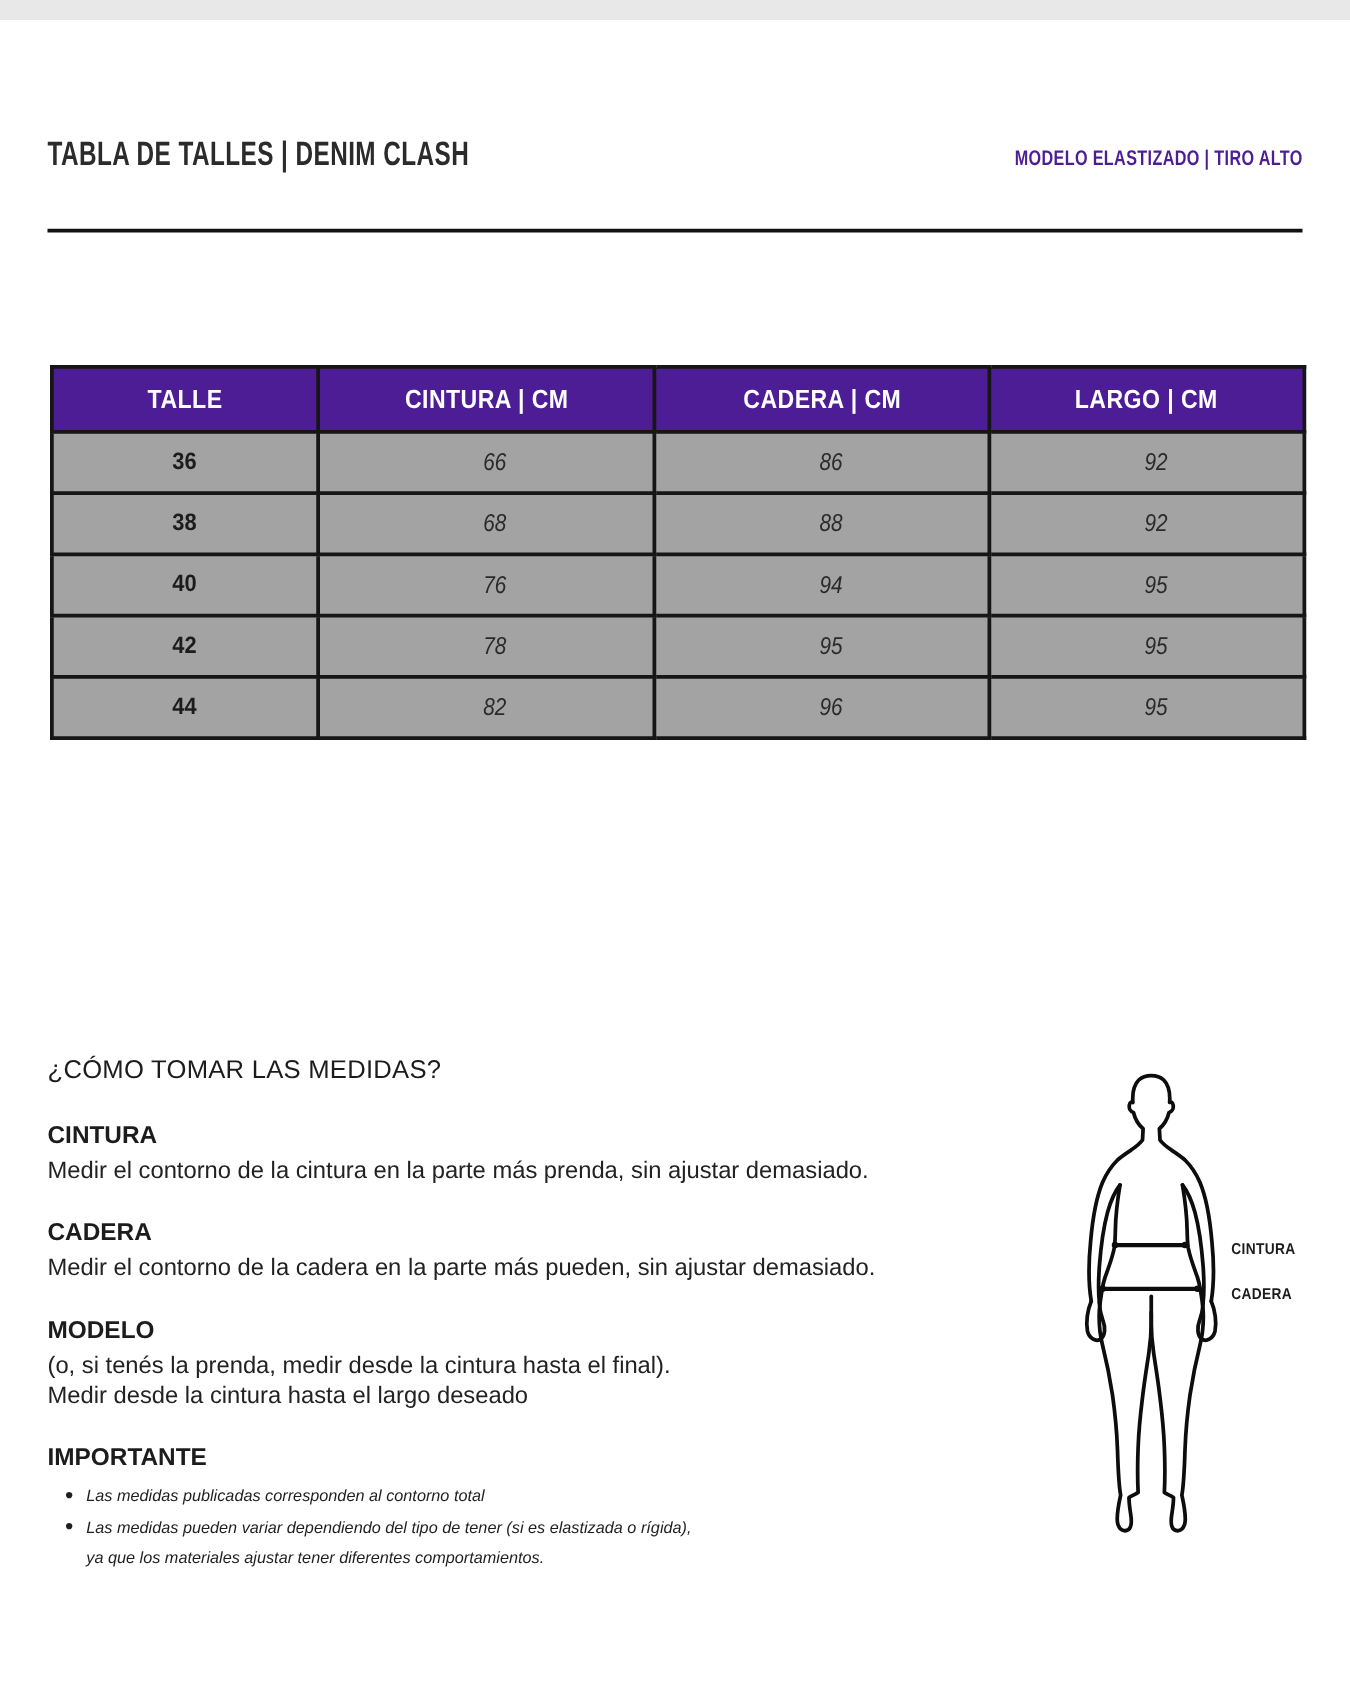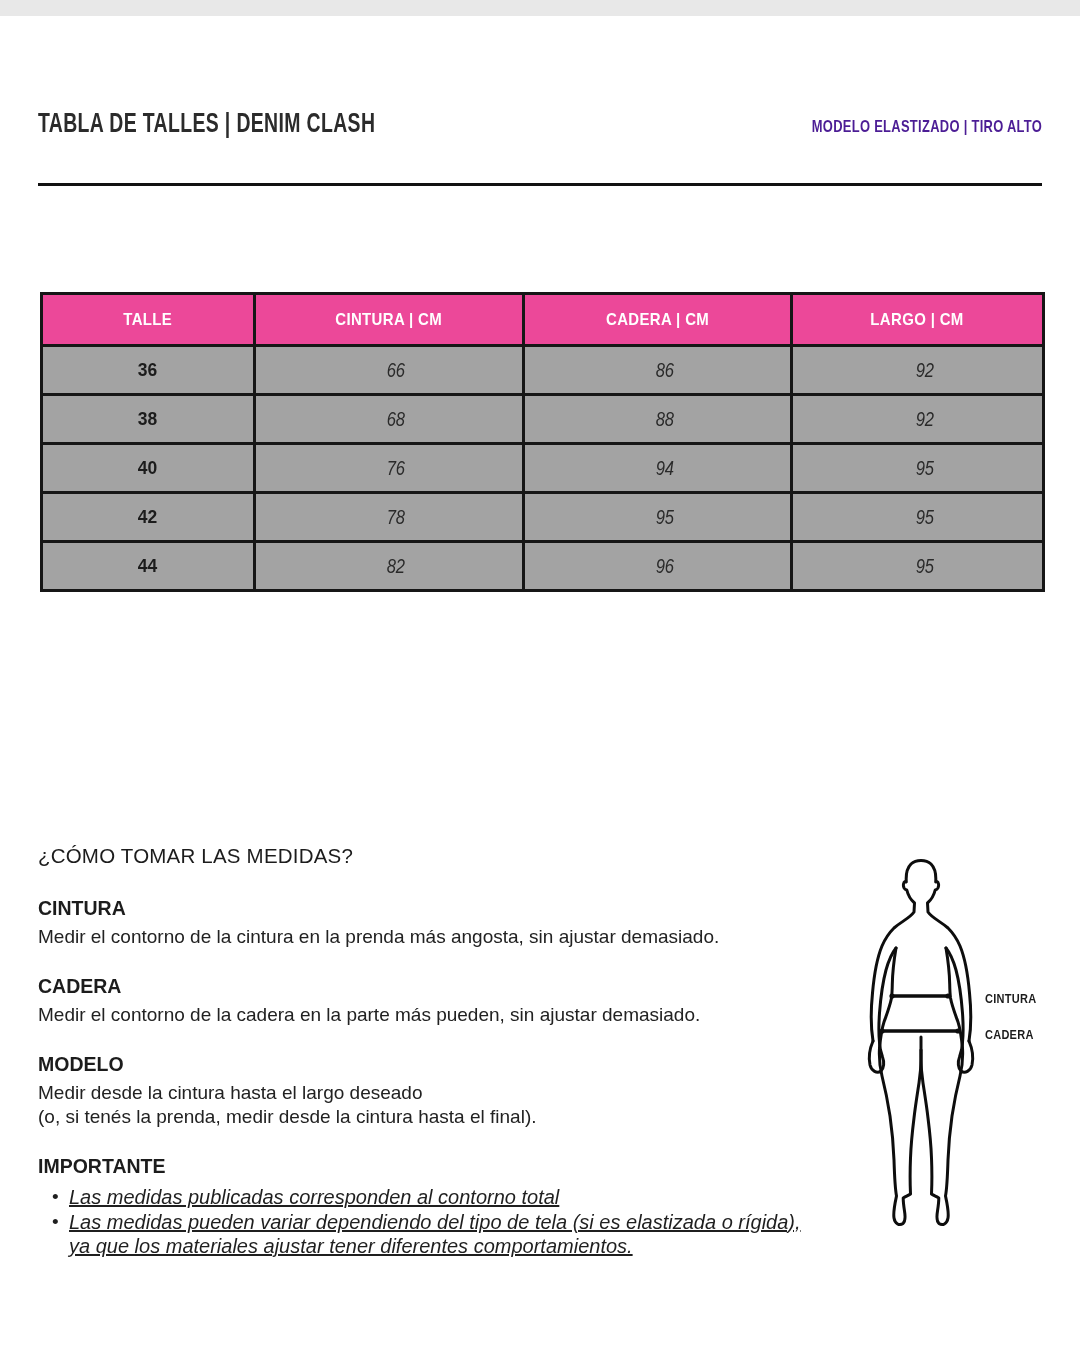--- a/index.html
+++ b/index.html
@@ -34,22 +34,22 @@
     position:absolute;left:40px;top:276px;width:1002px;height:300px;
     border-collapse:collapse;table-layout:fixed;
   }
   .size-table th,.size-table td{
     border:3px solid #161616;
     text-align:center;vertical-align:middle;padding:0;
   }
   .size-table thead tr{height:52px;}
   .size-table tbody tr{height:49px;}
   .size-table th{
-    background:#ec4899;color:#ffffff;
-    font-size:17px;font-weight:bold;
+    background:#4c1d95;color:#ffffff;
+    font-size:21px;font-weight:bold;
   }
   .size-table th .cond{display:inline-block;transform:scaleX(.88);letter-spacing:.4px;}
   .size-table td{background:#a3a3a3;}
   td.size-col{font-weight:bold;font-size:19px;color:#1c1c1c;}
   td.size-col .cond{display:inline-block;transform:scaleX(.92);}
   td.val-col{font-style:italic;font-size:19.5px;color:#2a2a2a;padding-left:14px;}
   td.val-col .cond{display:inline-block;transform:scaleX(.85);}
   
   .instructions{
     position:absolute;left:38px;top:828px;width:782px;
@@ -60,21 +60,21 @@
   }
   .inst-h{
     margin:0 0 5px 0;
     font-size:19.5px;font-weight:bold;color:#1c1c1c;
   }
   .inst-p{margin:0 0 26px 0;font-size:19px;line-height:24px;color:#222222;}
   .inst-p .line{display:block;}
   .imp-list{margin:7px 0 0 0;padding:0 0 0 14px;list-style:none;}
   .imp-list li{
     position:relative;padding-left:17px;
-    font-size:20px;line-height:24.5px;font-style:italic;color:#1f1f1f;text-decoration:underline;
+    font-size:13px;line-height:24.5px;font-style:italic;color:#1f1f1f;
   }
   .imp-list li::before{
     content:"\2022";
     position:absolute;left:0;top:0;
     font-style:normal;font-size:19px;color:#1f1f1f;
   }
   
   .figure-svg{position:absolute;left:866px;top:842px;}
   .fig-label{
     position:absolute;
@@ -146,47 +146,47 @@
       </tr>
     </tbody>
   </table>
 
   <div class="instructions">
     <h2 class="inst-title">¿CÓMO TOMAR LAS MEDIDAS?</h2>
 
     <div class="sec">
       <h3 class="inst-h">CINTURA</h3>
       <p class="inst-p">
-        <span class="line">Medir el contorno de la cintura en la prenda más angosta, sin ajustar demasiado.</span>
+        <span class="line">Medir el contorno de la cintura en la parte más prenda, sin ajustar demasiado.</span>
       </p>
     </div>
 
     <div class="sec">
       <h3 class="inst-h">CADERA</h3>
       <p class="inst-p">
         <span class="line">Medir el contorno de la cadera en la parte más pueden, sin ajustar demasiado.</span>
       </p>
     </div>
 
     <div class="sec">
       <h3 class="inst-h">MODELO</h3>
       <p class="inst-p">
+        <span class="line">(o, si tenés la prenda, medir desde la cintura hasta el final).</span>
         <span class="line">Medir desde la cintura hasta el largo deseado</span>
-        <span class="line">(o, si tenés la prenda, medir desde la cintura hasta el final).</span>
       </p>
     </div>
 
     <div class="sec">
       <h3 class="inst-h">IMPORTANTE</h3>
       <ul class="imp-list">
         <li>
           <span class="line">Las medidas publicadas corresponden al contorno total</span>
         </li>
         <li>
-          <div class="line">Las medidas pueden variar dependiendo del tipo de tela (si es elastizada o rígida),</div>
+          <div class="line">Las medidas pueden variar dependiendo del tipo de tener (si es elastizada o rígida),</div>
           <div class="line">ya que los materiales ajustar tener diferentes comportamientos.</div>
         </li>
       </ul>
     </div>
   </div>
 
   <svg class="figure-svg" width="110" height="380" viewBox="0 0 110 380" fill="none" stroke="#0d0d0d" stroke-width="3" stroke-linecap="round" stroke-linejoin="round">
 
     <path d="
       M 7,183

